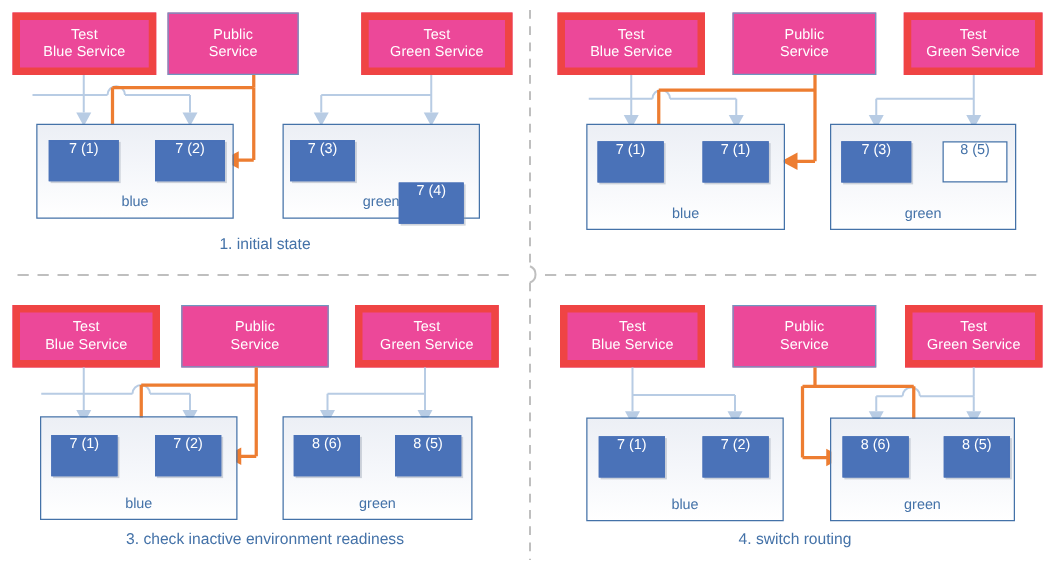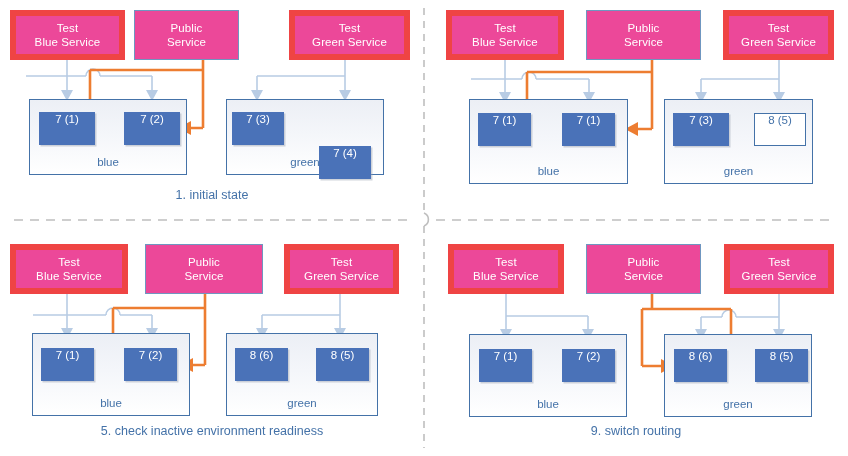--- a/index.html
+++ b/index.html
@@ -240,21 +240,21 @@
   <div class="env" style="left:226px;top:105px;width:152px;height:83px;">
     <div class="env-label">green</div>
   </div>
   <div class="inst inst-filled" style="left:235px;top:120px;width:53px;height:33px;">
     <span>8 (6)</span>
   </div>
   <div class="inst inst-filled" style="left:316px;top:120px;width:53px;height:33px;">
     <span>8 (5)</span>
   </div>
 
-  <div class="caption" style="top:196px;">5. check inactive environment readiness</div>
+  <div class="caption" style="top:196px;">3. check inactive environment readiness</div>
 </div>
 
 <div class="panel p4">
   <div class="svc svc-light" style="left:24px;top:16px;width:116px;height:50px;">
     <div>
       <div>Test</div>
       <div>Blue Service</div>
     </div>
   </div>
   <div class="svc svc-dark" style="left:162px;top:16px;width:115px;height:50px;">
@@ -301,14 +301,14 @@
   <div class="env" style="left:240px;top:106px;width:148px;height:83px;">
     <div class="env-label">green</div>
   </div>
   <div class="inst inst-filled" style="left:250px;top:121px;width:53px;height:33px;">
     <span>8 (6)</span>
   </div>
   <div class="inst inst-filled" style="left:331px;top:121px;width:53px;height:33px;">
     <span>8 (5)</span>
   </div>
 
-  <div class="caption" style="top:196px;">9. switch routing</div>
+  <div class="caption" style="top:196px;">4. switch routing</div>
 </div>
 
 </body></html>

